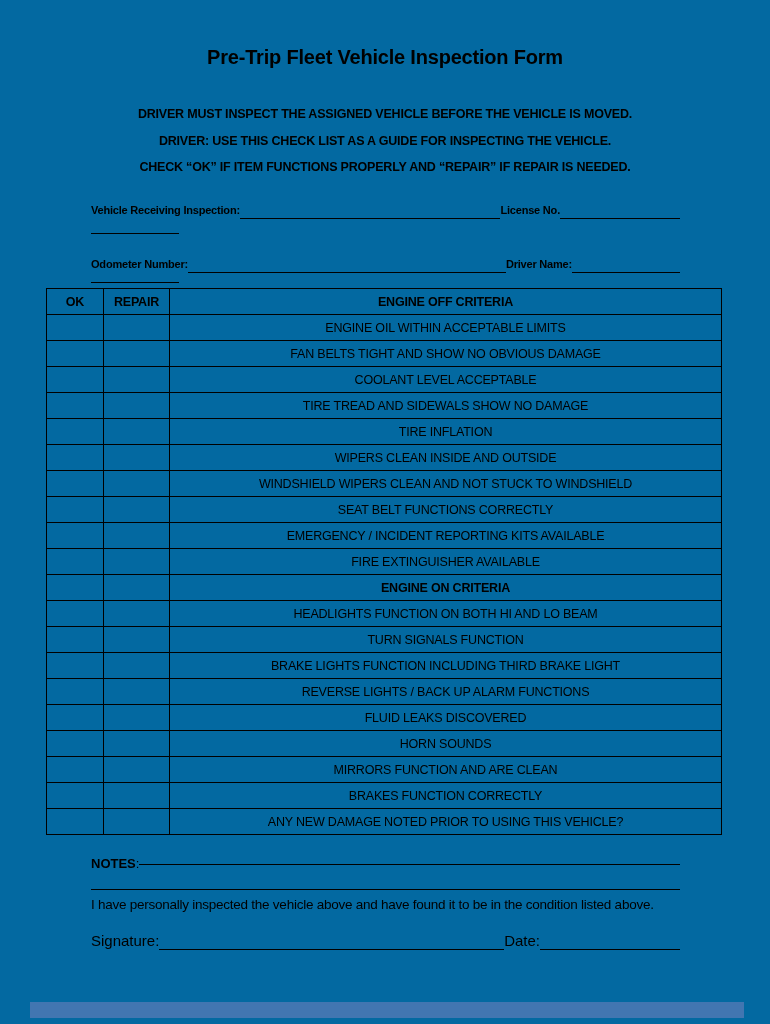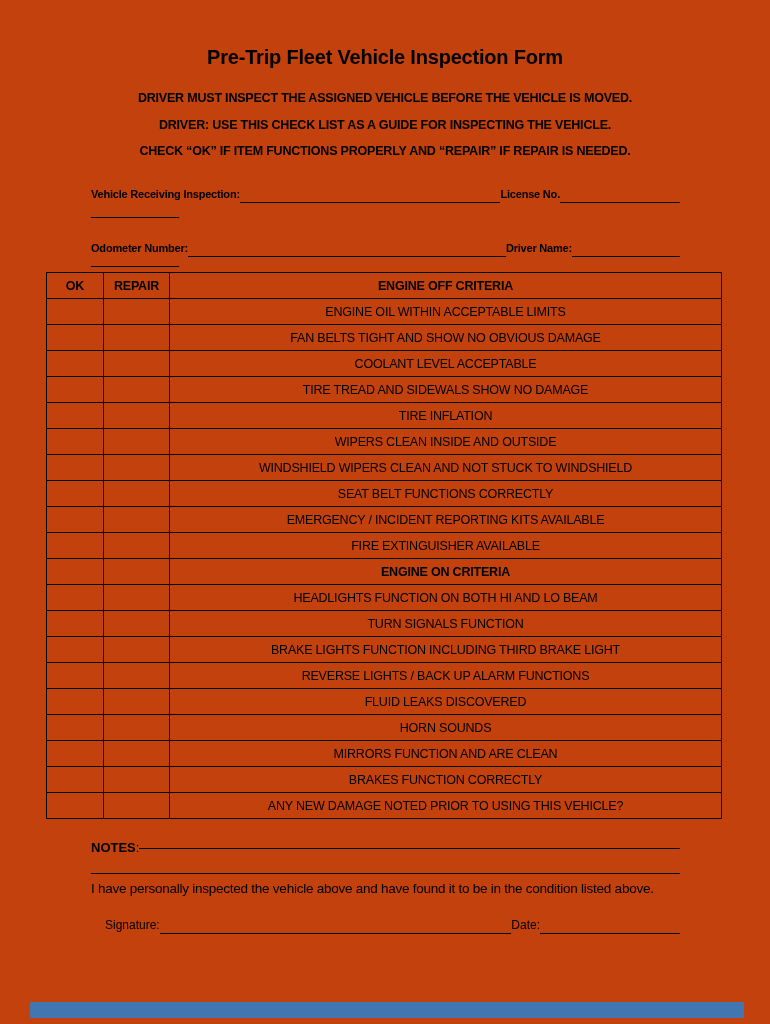--- a/index.html
+++ b/index.html
@@ -1,38 +1,38 @@
 <!DOCTYPE html>
 <html><head>
 <meta charset="utf-8">
 <style>
   html,body{margin:0;padding:0;background:#888;}
   .page{
     position:relative;
     width:770px;height:1024px;
     margin:0 auto;
-    background:#c2410c;
+    background:#0369a1;
     font-family:"Liberation Sans", sans-serif;
     color:#000;
     overflow:hidden;
   }
   .title{
     margin:44px 0 0 0;
     text-align:center;
     font-size:20px;line-height:26px;
     font-weight:bold;
     letter-spacing:-0.2px;
   }
   .inst{
     text-align:center;
     font-size:12.5px;line-height:16px;
     font-weight:bold;
     letter-spacing:-0.2px;
   }
-  .inst1{margin-top:20px;}
+  .inst1{margin-top:36px;}
   .inst2{margin-top:11px;}
   .inst3{margin-top:10px;}
   .content{margin:0 90px 0 91px;}
   .field-row{
     display:flex;align-items:stretch;
     height:18px;
     font-size:11px;line-height:18px;
     letter-spacing:-0.2px;
   }
   .fr1{margin-top:26px;}
@@ -79,21 +79,21 @@
   }
   .statement{
     margin-top:5px;
     width:600px;
     font-size:13.5px;line-height:19px;
     letter-spacing:-0.25px;
   }
   .sig-row{
     display:flex;align-items:stretch;
     margin-top:18px;height:18px;
-    font-size:12px;line-height:18px;margin-left:14px;
+    font-size:15px;line-height:18px;
   }
   .sig-row .flabel{font-weight:normal;}
   .footer-bar{
     position:absolute;
     left:30px;bottom:6px;
     width:714px;height:16px;
   }
 </style>
 </head>
 <body>

